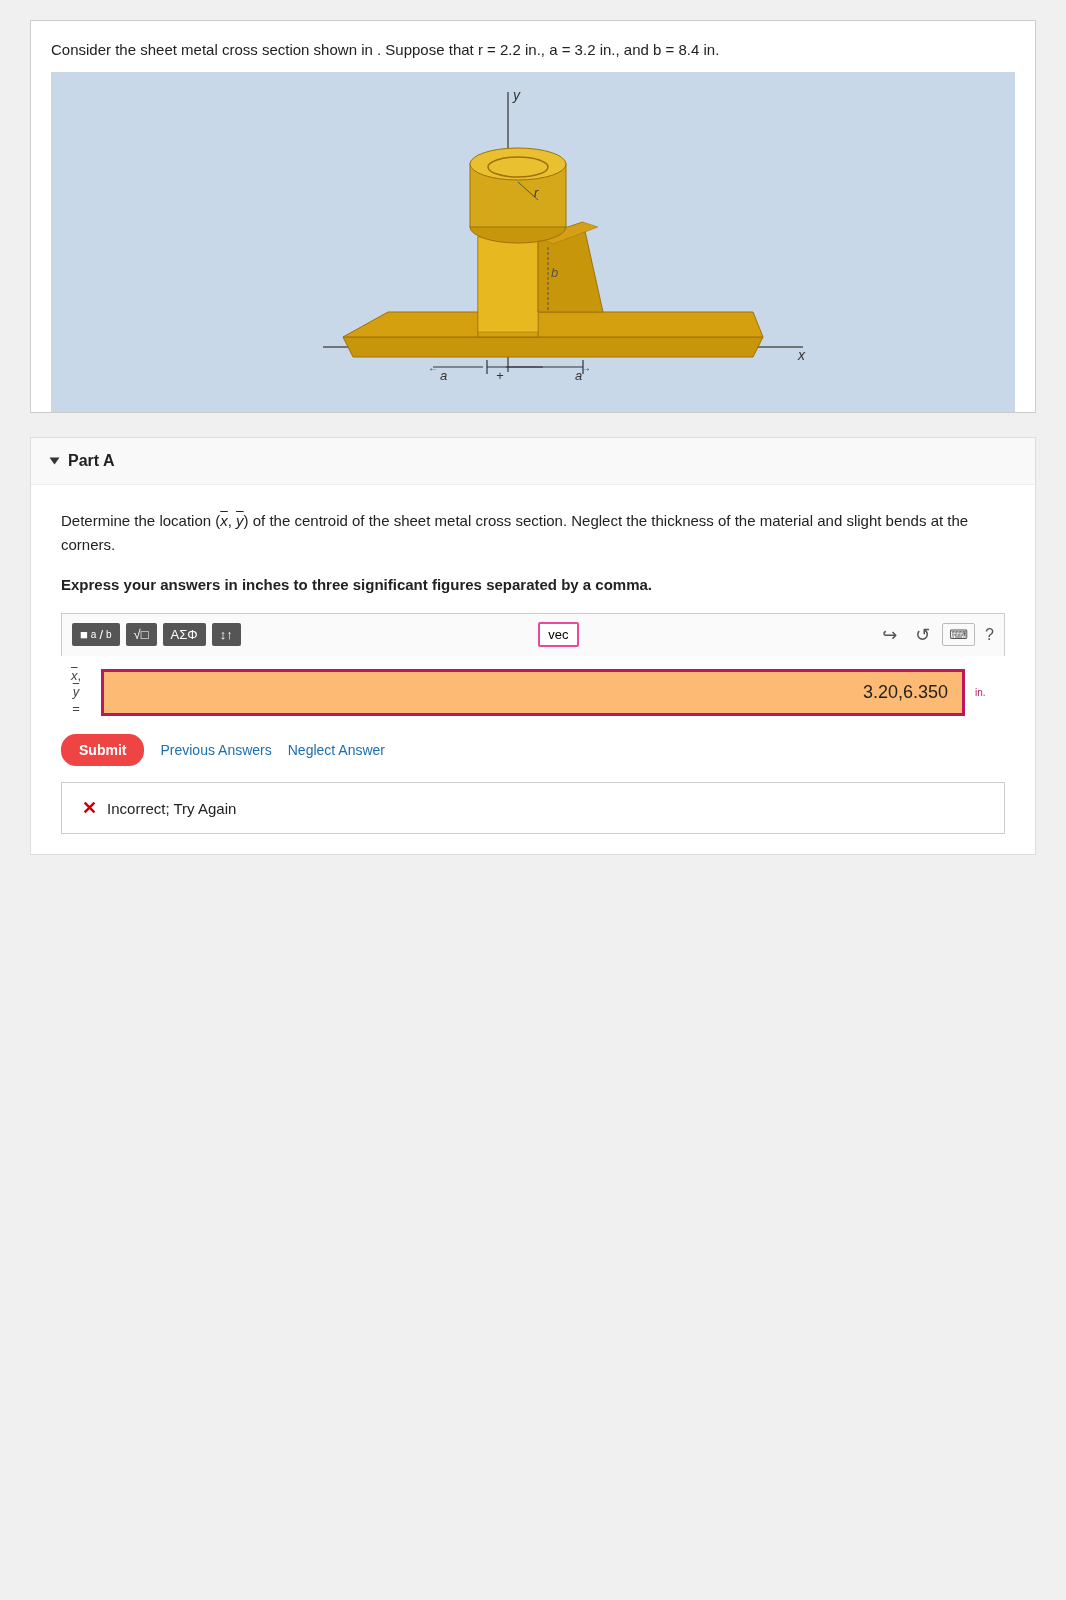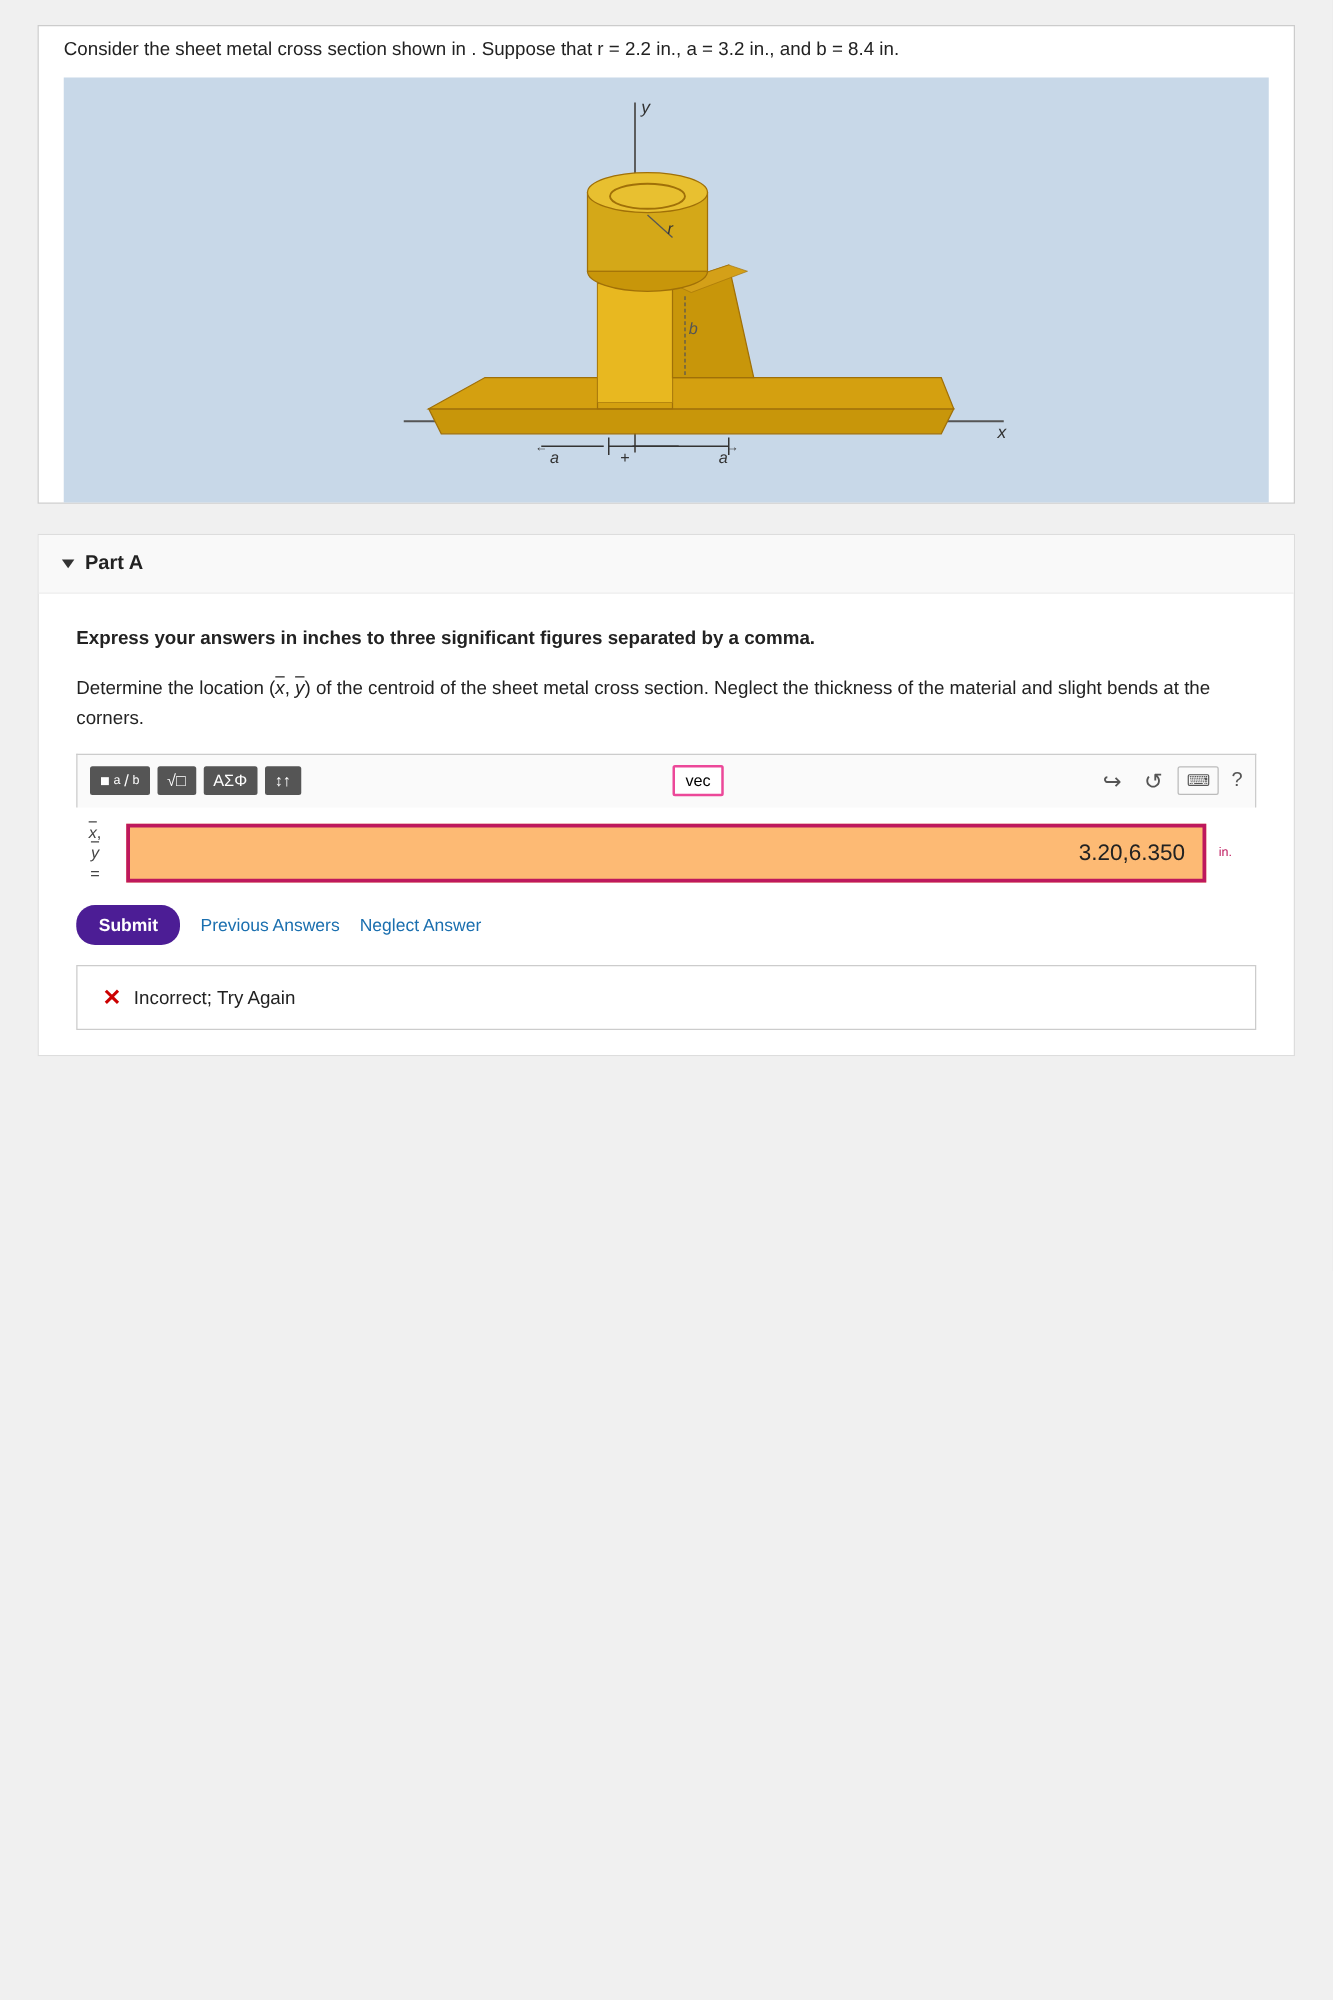--- a/index.html
+++ b/index.html
@@ -16,21 +16,21 @@
       width: 1066px;
       background: #f0f0f0;
       padding: 20px 30px;
       min-height: 1600px;
     }
 
     
     .problem-statement {
       background: white;
       border: 1px solid #ccc;
-      padding: 8px 20px 0 20px;
+      padding: 18px 20px 0 20px;
       margin-bottom: 24px;
     }
     .problem-text {
       font-size: 15px;
       color: #222;
       line-height: 1.5;
       margin-bottom: 10px;
     }
 
     
@@ -178,21 +178,21 @@
     }
 
     
     .submit-row {
       display: flex;
       align-items: center;
       gap: 16px;
       margin-bottom: 16px;
     }
     .submit-btn {
-      background: #4c1d95;
+      background: #ef4444;
       color: white;
       border: none;
       padding: 8px 18px;
       font-size: 14px;
       font-weight: bold;
       cursor: pointer;
       border-radius: 15px;
     }
     .link-btn {
       color: #1a6faf;
@@ -286,24 +286,24 @@
   </div>
 
   <div class="part-section">
     <div class="part-header">
       <div class="part-toggle"></div>
       <span class="part-title">Part A</span>
     </div>
 
     <div class="part-body">
       <p class="question-text">
-        <span class="question-emphasis">Express your answers in inches to three significant figures separated by a comma.</span>
+        <span>Determine the location (</span><span style="text-decoration: overline; font-style:italic;">x</span><span>, </span><span style="text-decoration: overline; font-style:italic;">y</span><span>) of the centroid of the sheet metal cross section. Neglect the thickness of the material and slight bends at the corners.</span>
       </p>
       <p class="question-text">
-        <span>Determine the location (</span><span style="text-decoration: overline; font-style:italic;">x</span><span>, </span><span style="text-decoration: overline; font-style:italic;">y</span><span>) of the centroid of the sheet metal cross section. Neglect the thickness of the material and slight bends at the corners.</span>
+        <span class="question-emphasis">Express your answers in inches to three significant figures separated by a comma.</span>
       </p>
 
       <div class="toolbar">
         <button class="toolbar-btn">■<sup style="font-size:10px">a</sup>/<sub style="font-size:10px">b</sub></button>
         <button class="toolbar-btn">√□</button>
         <button class="toolbar-btn">ΑΣΦ</button>
         <button class="toolbar-btn">↕↑</button>
         <div class="toolbar-spacer"></div>
         <button class="vec-btn">vec</button>
         <div class="toolbar-spacer"></div>

